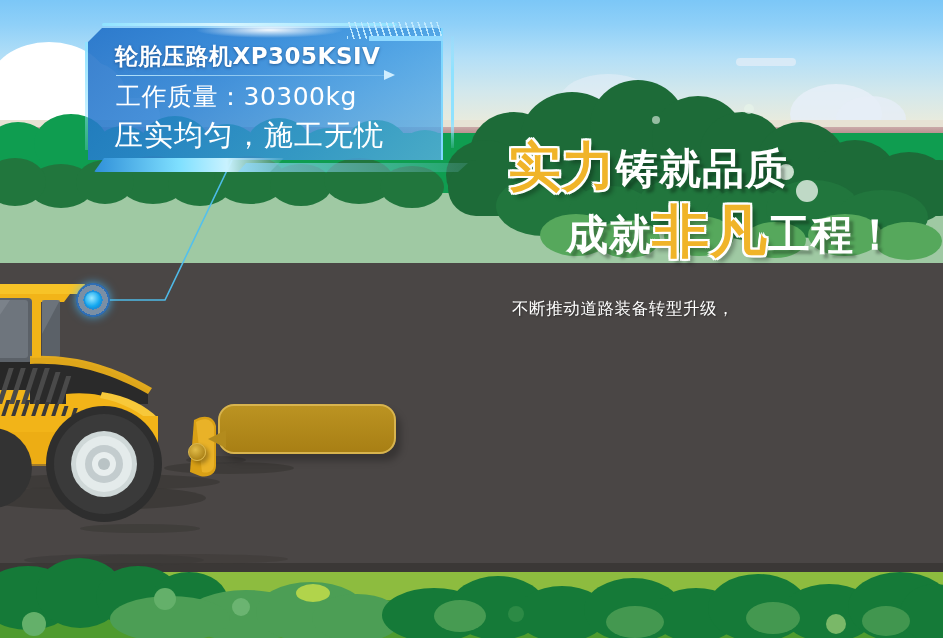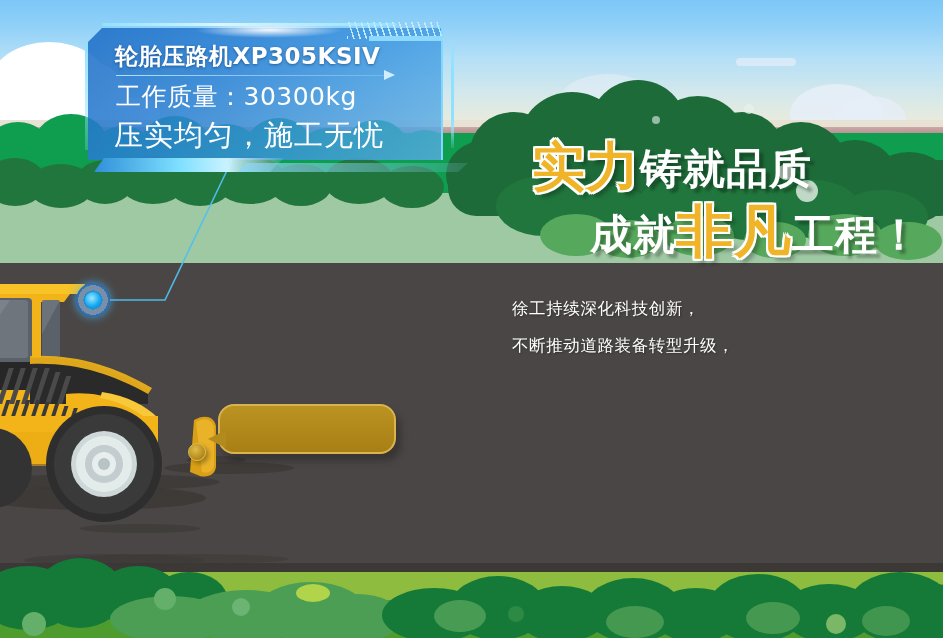--- a/index.html
+++ b/index.html
@@ -58,21 +58,21 @@
   }
 
   
   .blob{ position:absolute; border-radius:50%; }
 
   
   .headline{
     position:absolute; left:480px; top:128px; width:430px; height:140px;
     z-index:22;
   }
-  .hl-row{ position:absolute; white-space:nowrap;margin-left:24px; }
+  .hl-row{ position:absolute; white-space:nowrap; }
   .hl-row.r1{ left:28px; top:4px; }
   .hl-row.r2{ left:86px; top:66px; }
   .hl-gold, .hl-white{
     font-weight:bold;
     letter-spacing:1px;
     font-family:"DejaVu Sans","Liberation Sans",sans-serif;
   }
   .hl-gold{
     font-size:53px; color:#f0b429;
     text-shadow:
@@ -442,21 +442,20 @@
   <div class="headline">
     <div class="hl-row r1">
       <span class="hl-gold">实力</span><span class="hl-white">铸就品质</span>
     </div>
     <div class="hl-row r2">
       <span class="hl-white">成就</span><span class="hl-gold big">非凡</span><span class="hl-white">工程！</span>
     </div>
   </div>
 
   <div class="para">
-    <div>徐工持续深化科技创新，</div>
     <div>不断推动道路装备转型升级，</div>
   </div>
 
   <div class="bubble-dot"></div>
   <div class="bubble">
     <div class="bubble-tail"></div>
   </div>
 
 </div>
 

